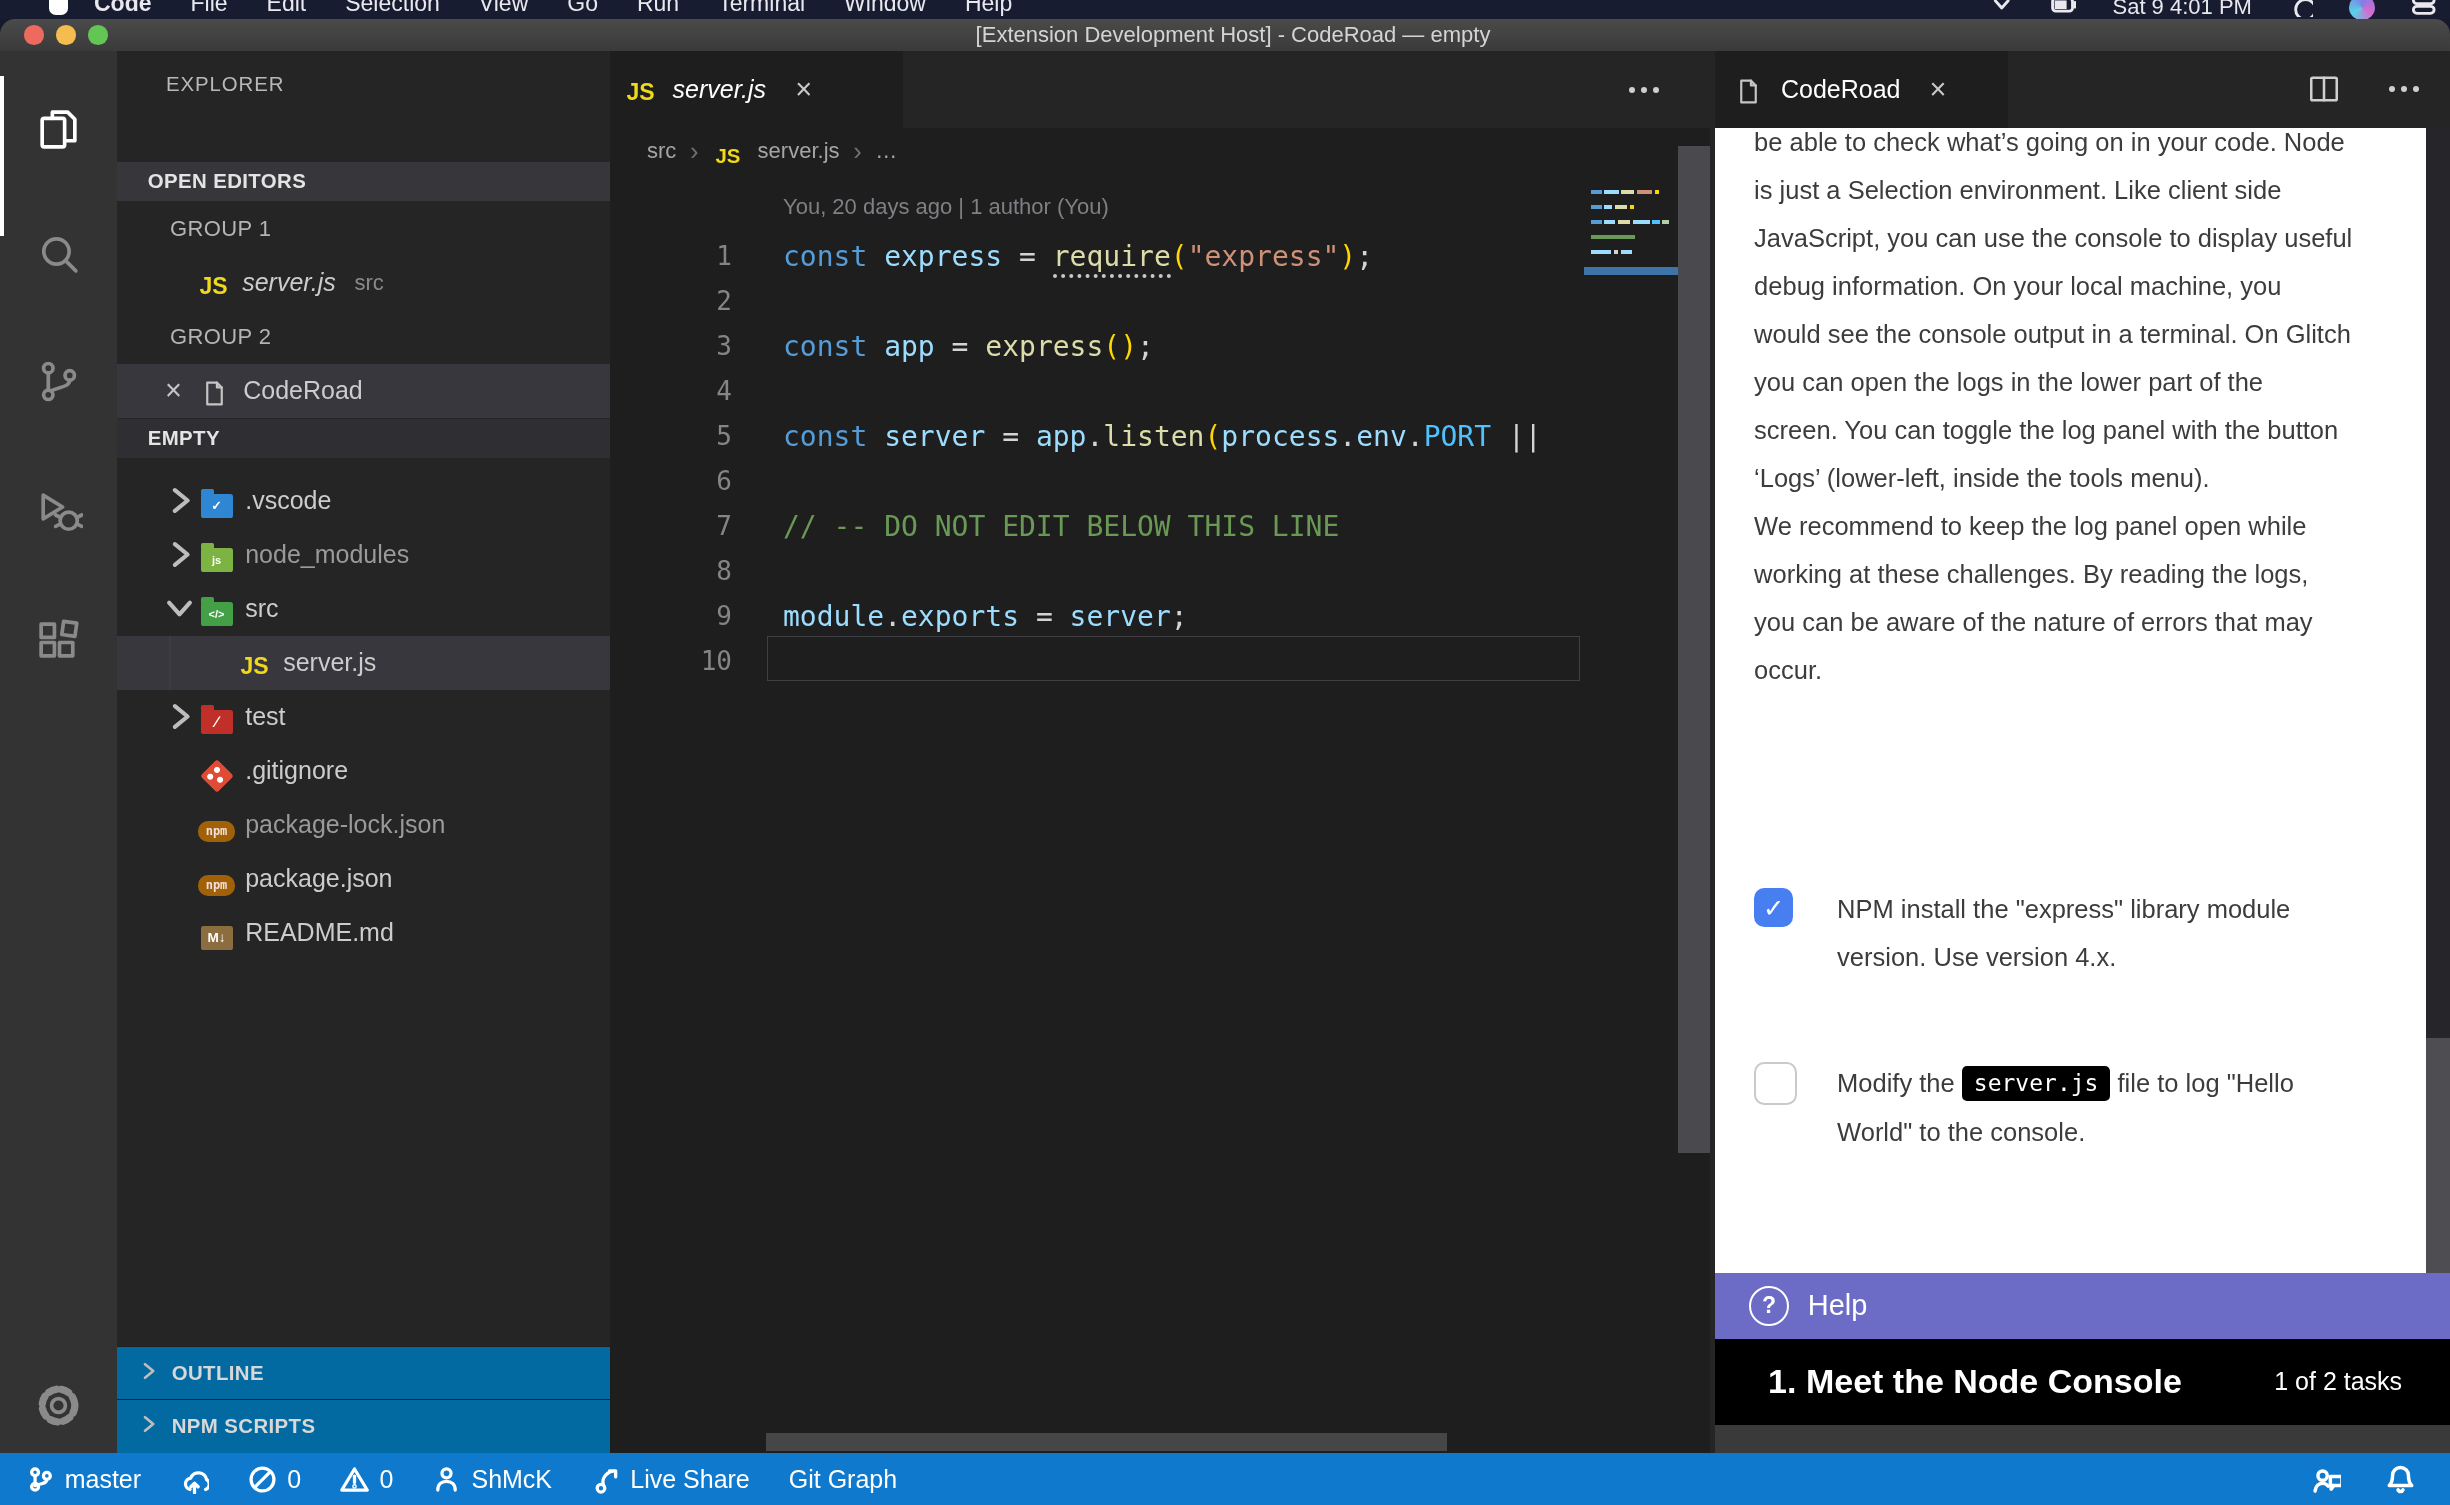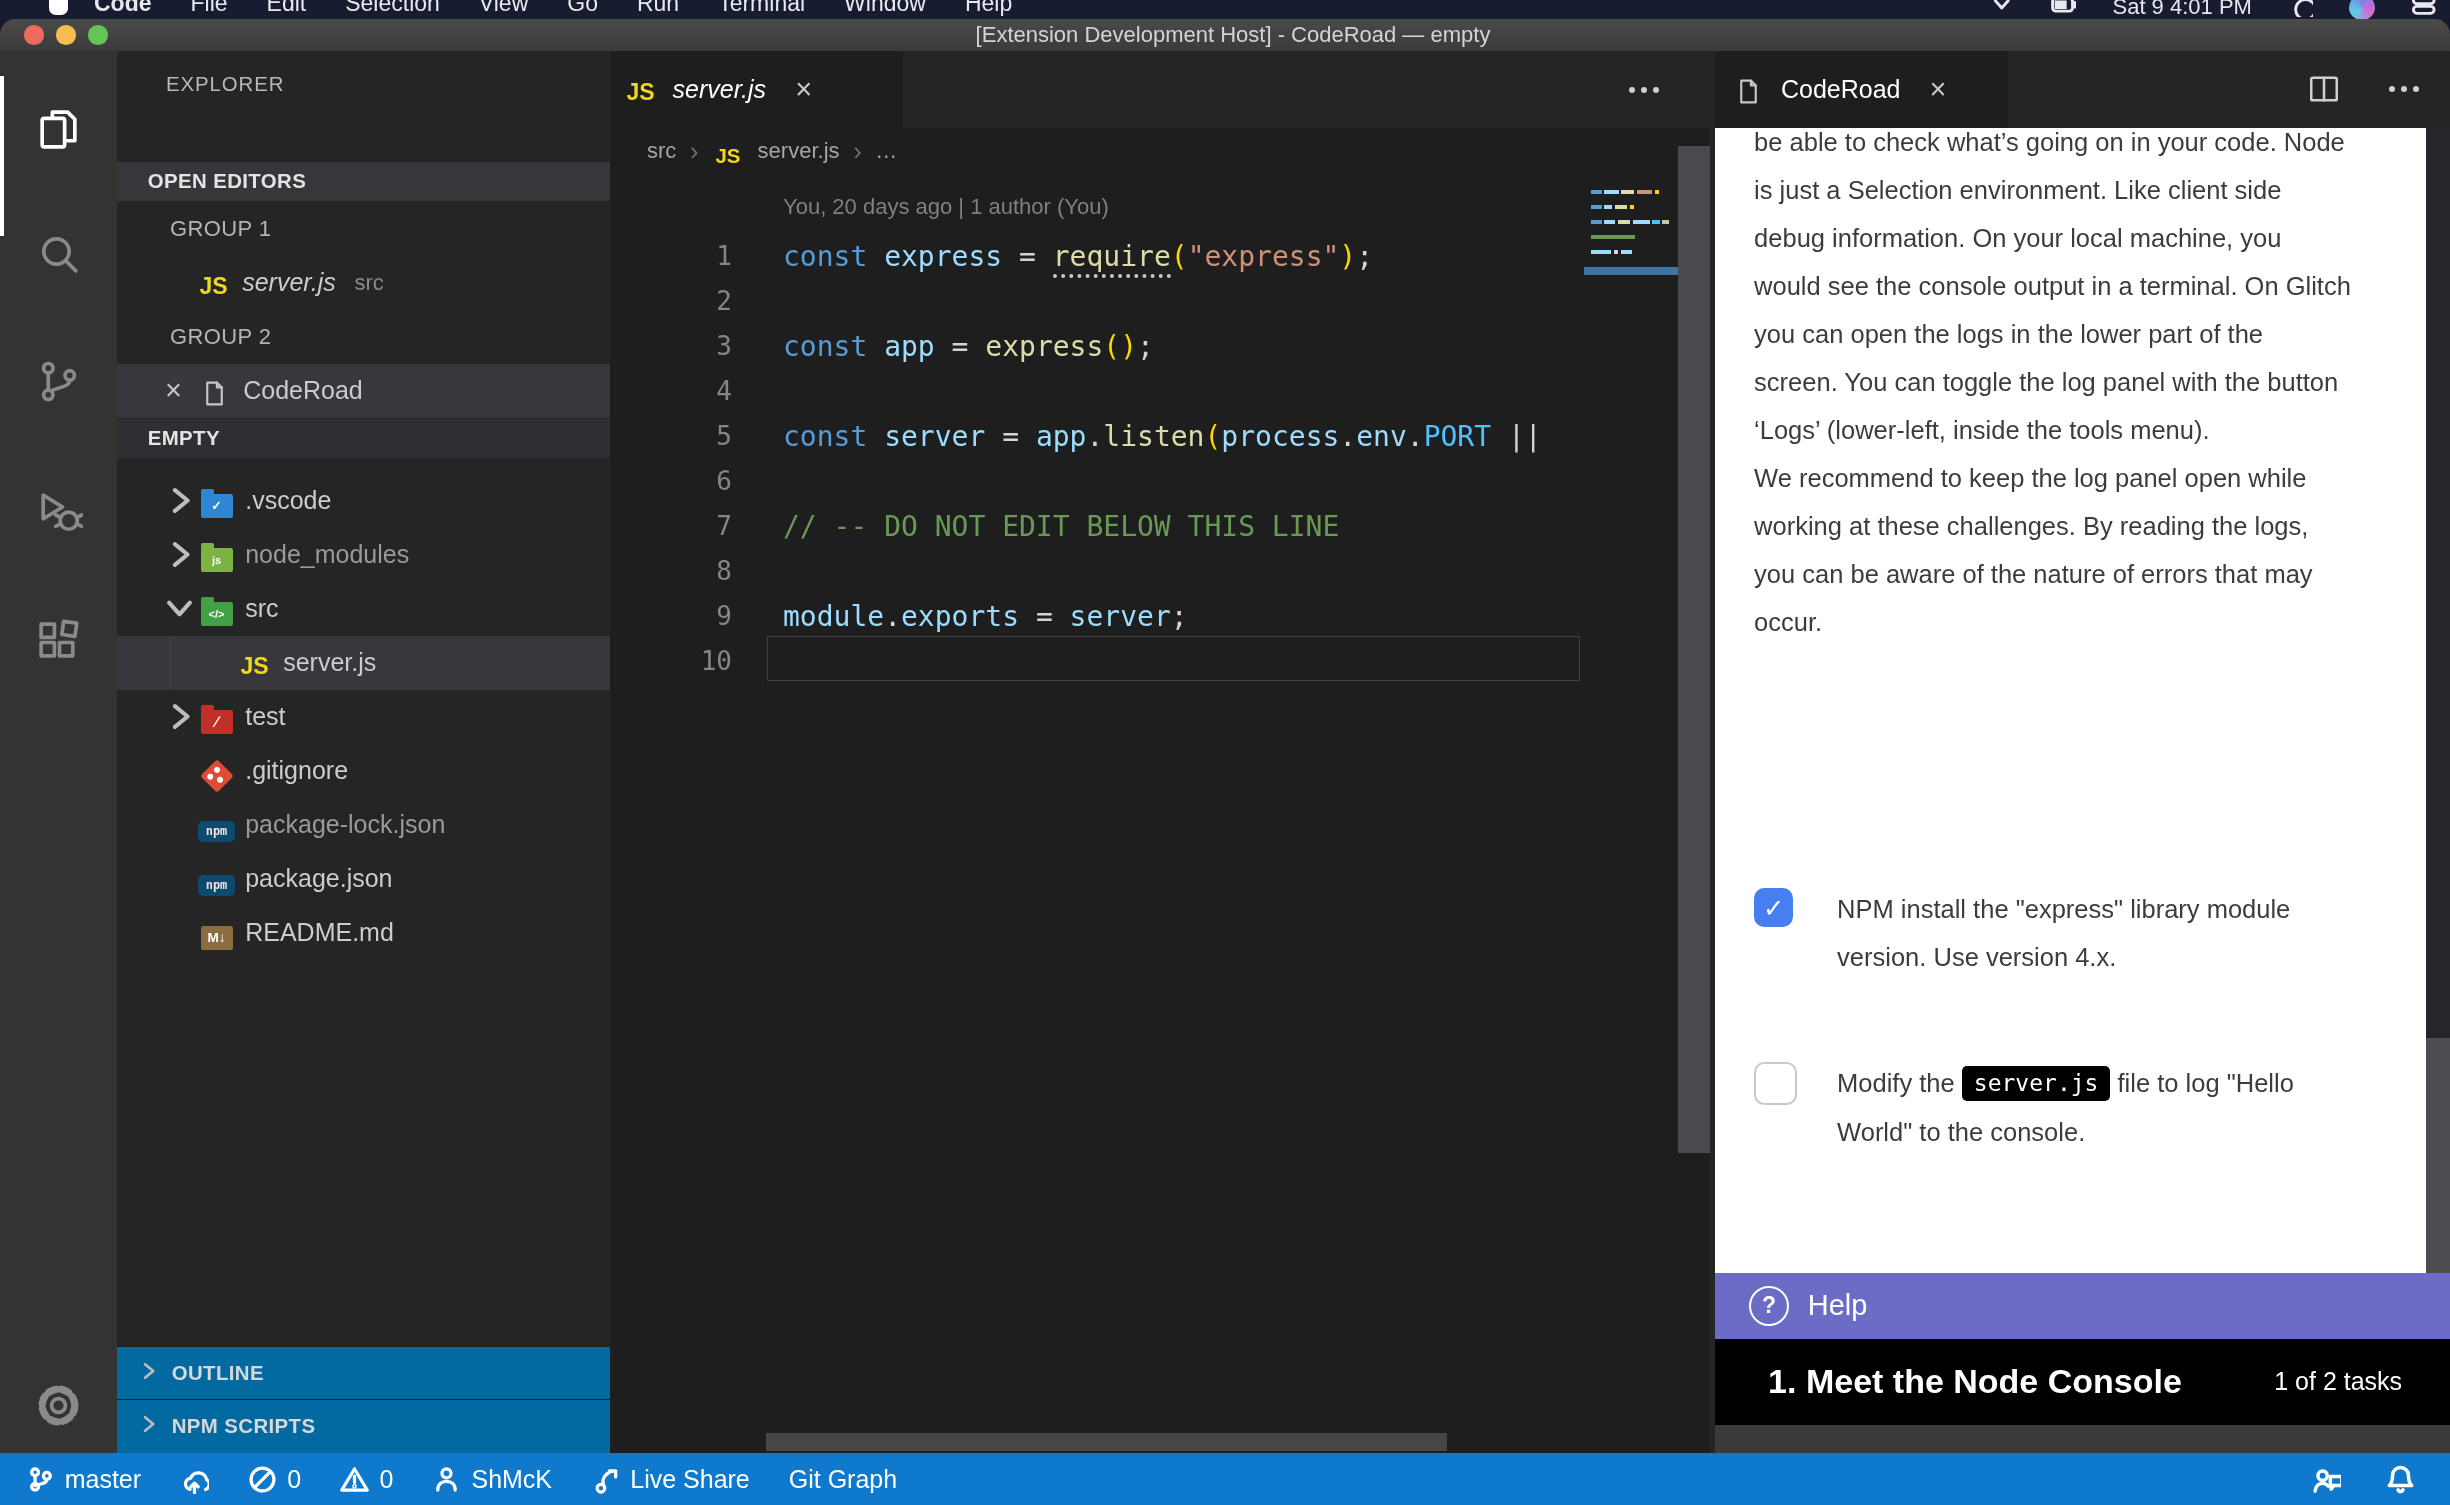--- a/index.html
+++ b/index.html
@@ -36,21 +36,21 @@
   .sb-row .detail{color:#8a8a8a;font-size:22px;margin-left:18.7px;}
   .sb-row.dim .label{color:#9a9a9a;}
   .chev svg{width:24px;height:24px;}
   .tree-chev{width:37px;margin-left:44px;color:#bdbdbd;display:flex;align-items:center;}
   .tree-chev.empty{visibility:hidden;}
   .ficon{width:37px;height:34px;position:relative;flex:none;display:flex;align-items:flex-end;justify-content:center;}
   .folder{position:relative;width:32px;height:24px;border-radius:2.6px;}
   .folder:before{content:"";position:absolute;left:0;top:-5.1px;width:13.6px;height:6.8px;border-radius:1.7px 1.7px 0 0;background:inherit;}
   .fglyph{position:absolute;inset:0;display:flex;align-items:center;justify-content:center;font-size:12.8px;font-weight:bold;color:#fff;}
   .js-badge{font-weight:bold;font-size:23px;color:#f0d81d;font-style:normal;}
-  .npm-badge{width:48px;height:20.4px;background:#0c4a6e;border-radius:5px;color:#f4dddd;font-size:12px;font-weight:bold;display:flex;align-items:center;justify-content:center;font-family:"DejaVu Sans Mono",monospace;}
+  .npm-badge{width:48px;height:20.4px;background:#a16207;border-radius:10px;color:#f4dddd;font-size:12px;font-weight:bold;display:flex;align-items:center;justify-content:center;font-family:"DejaVu Sans Mono",monospace;}
   .md-badge{width:32px;height:24px;background:#8c6d3f;border-radius:2.6px;color:#fff;font-size:13.6px;font-weight:bold;display:flex;align-items:center;justify-content:center;}
   .git-badge{width:24px;height:24px;background:#de4c36;transform:rotate(45deg);border-radius:3.4px;
     background-image:radial-gradient(circle at 32% 32%,#fff 2.6px,transparent 3.4px),radial-gradient(circle at 32% 72%,#fff 2.6px,transparent 3.4px),radial-gradient(circle at 70% 52%,#fff 2.6px,transparent 3.4px);background-color:#de4c36;}
   .file-outline svg{width:29px;height:29px;color:#c5c5c5;}
   .indent-guide{position:absolute;left:52px;top:0;bottom:0;width:1.7px;background:#3c3c41;}
   .sb-bottom{position:absolute;left:0;width:493px;height:54px;background:#0369a1;border-top:1.7px solid #1f1f1f;display:flex;align-items:center;font-weight:bold;font-size:20.4px;color:#d8d8d8;letter-spacing:0.4px;text-align:center;}
   .sb-bottom .chev{margin:0 12px 0 18.7px;color:#bdbdbd;}
   
   #editor{left:610px;top:32px;width:1100px;height:1402px;background:#1e1e1e;overflow:hidden;}
   #tabbar{position:absolute;left:0;top:0;width:1100px;height:77px;background:#252526;}
@@ -467,20 +467,21 @@
               <i></i>
               <i></i>
               <i></i>
             </span>
         </div>
       </div>
       <div id="webview">
         <div id="para">
             <div class="para-line">be able to check what’s going on in your code. Node</div>
             <div class="para-line">is just a Selection environment. Like client side</div>
+            <div class="para-line">JavaScript, you can use the console to display useful</div>
             <div class="para-line">debug information. On your local machine, you</div>
             <div class="para-line">would see the console output in a terminal. On Glitch</div>
             <div class="para-line">you can open the logs in the lower part of the</div>
             <div class="para-line">screen. You can toggle the log panel with the button</div>
             <div class="para-line">‘Logs’ (lower-left, inside the tools menu).</div>
             <div class="para-line">We recommend to keep the log panel open while</div>
             <div class="para-line">working at these challenges. By reading the logs,</div>
             <div class="para-line">you can be aware of the nature of errors that may</div>
             <div class="para-line">occur.</div>
           </div>

